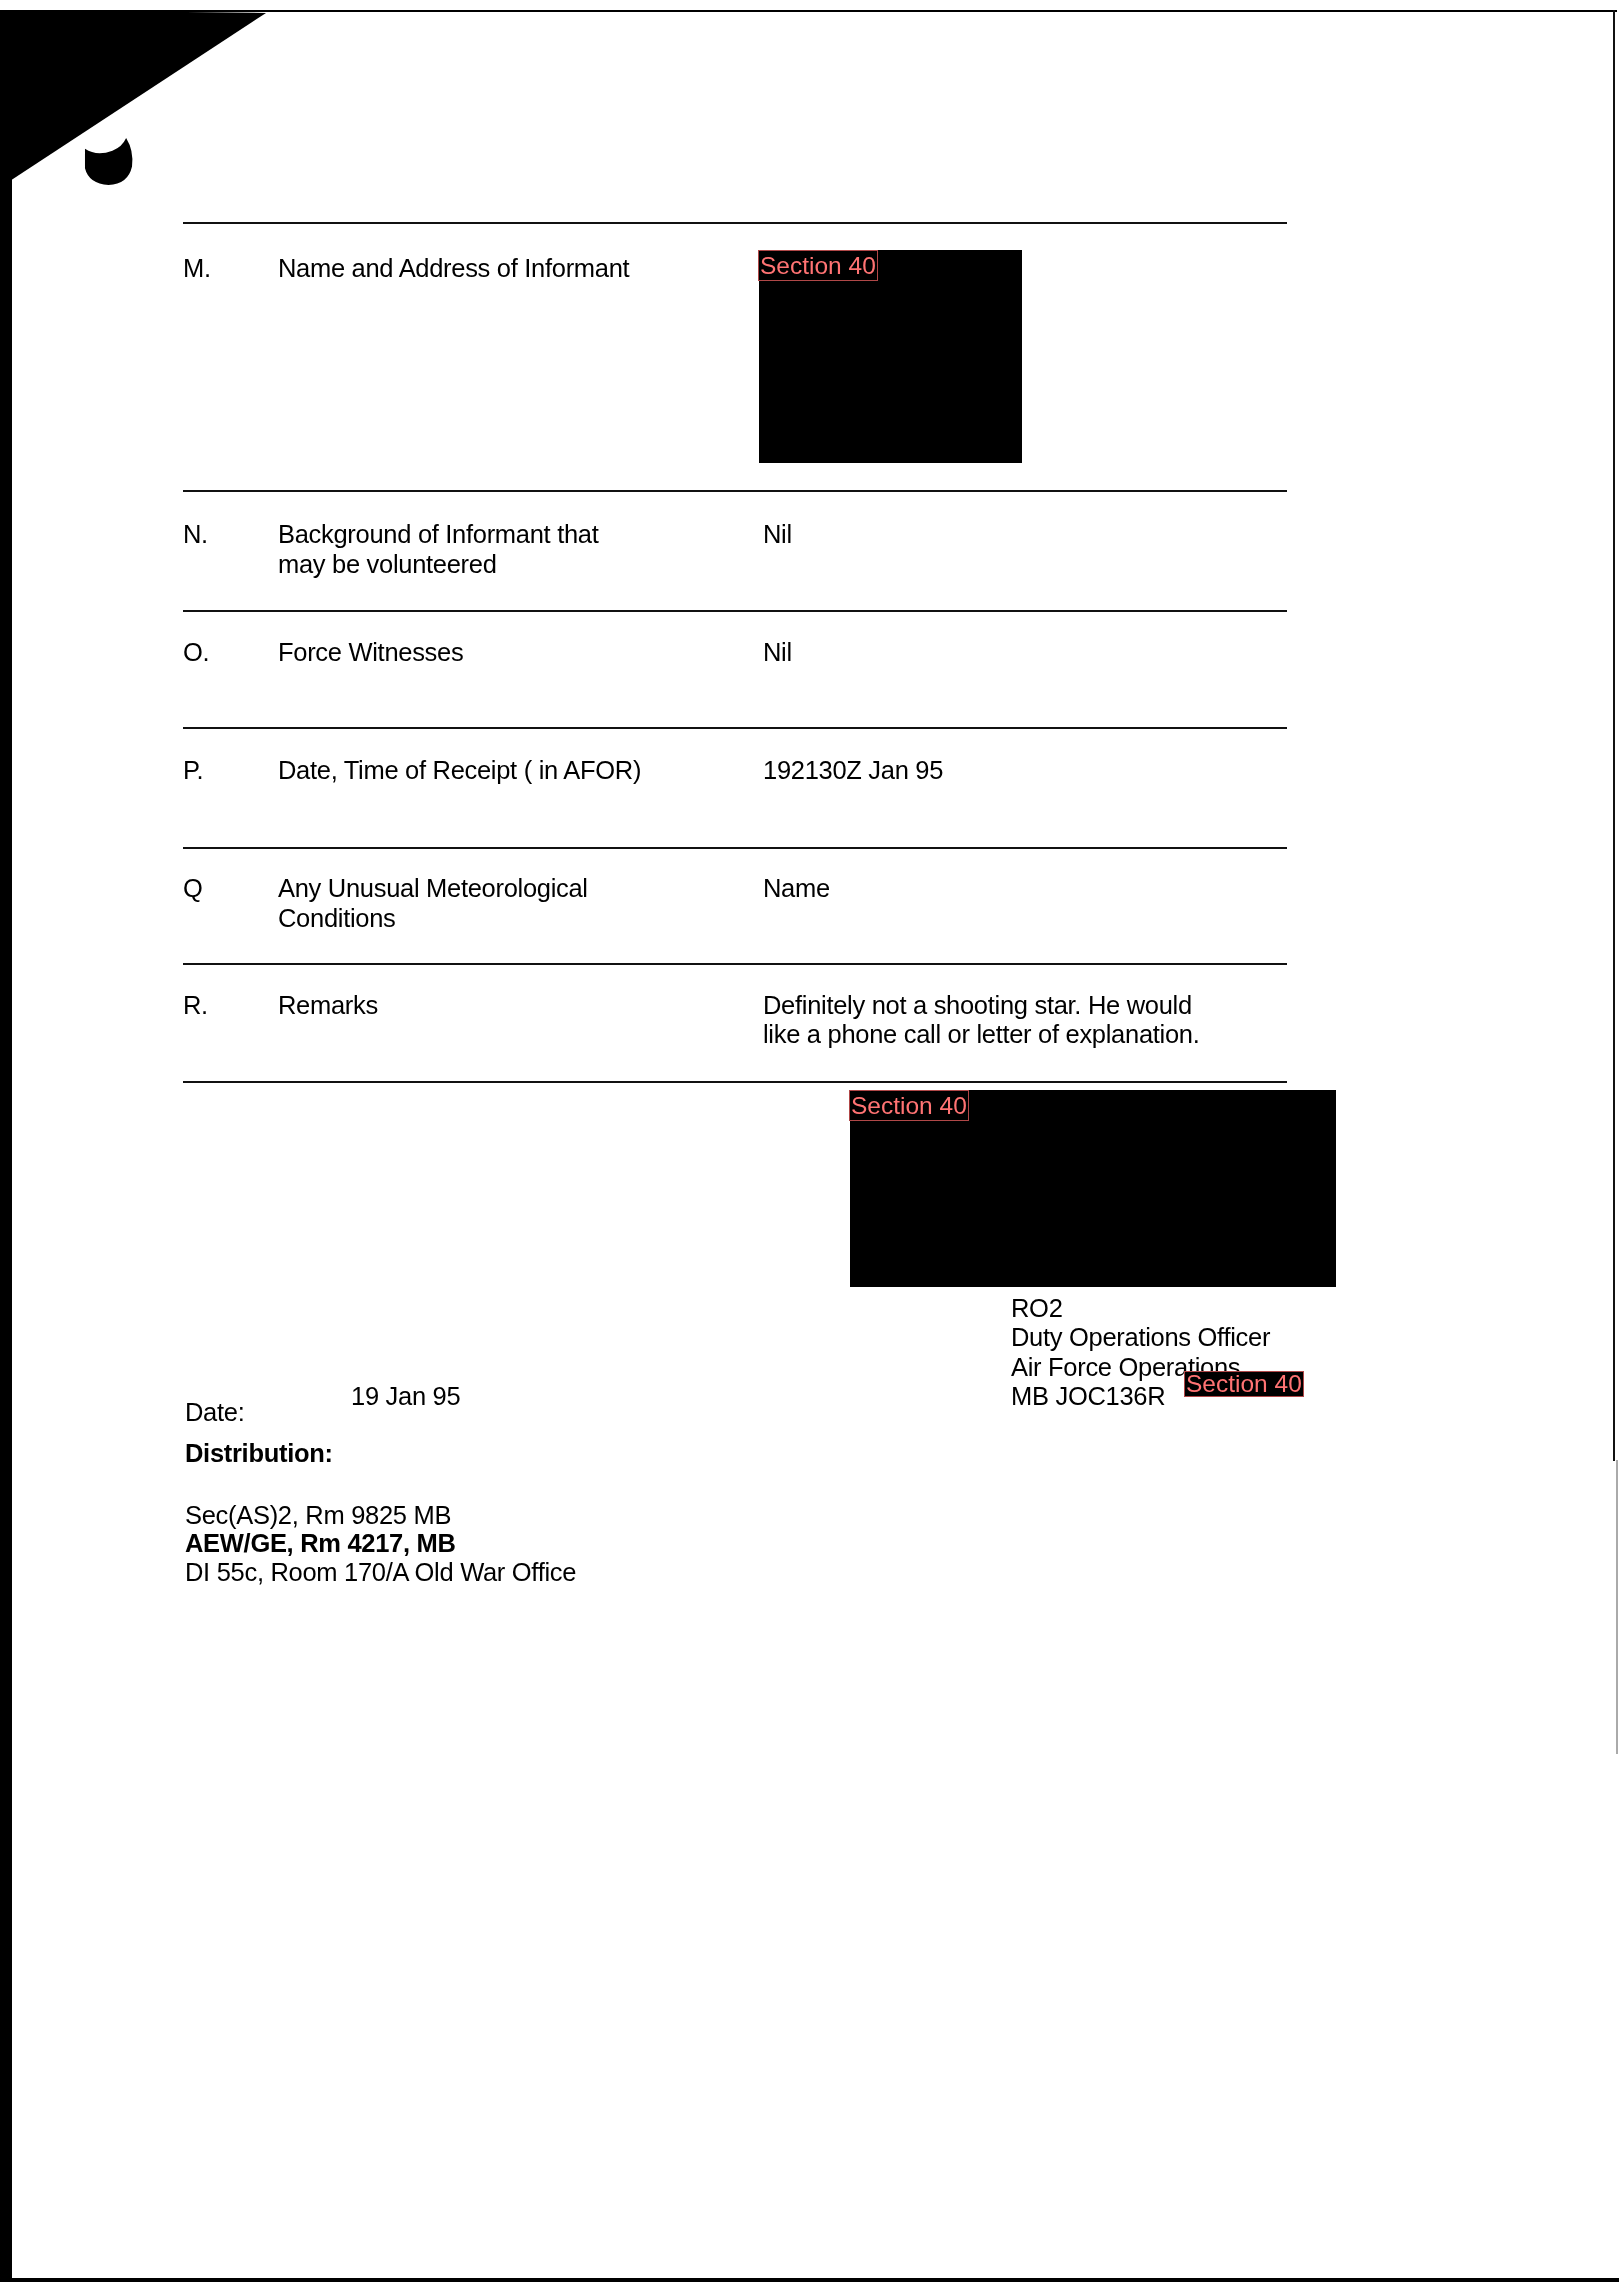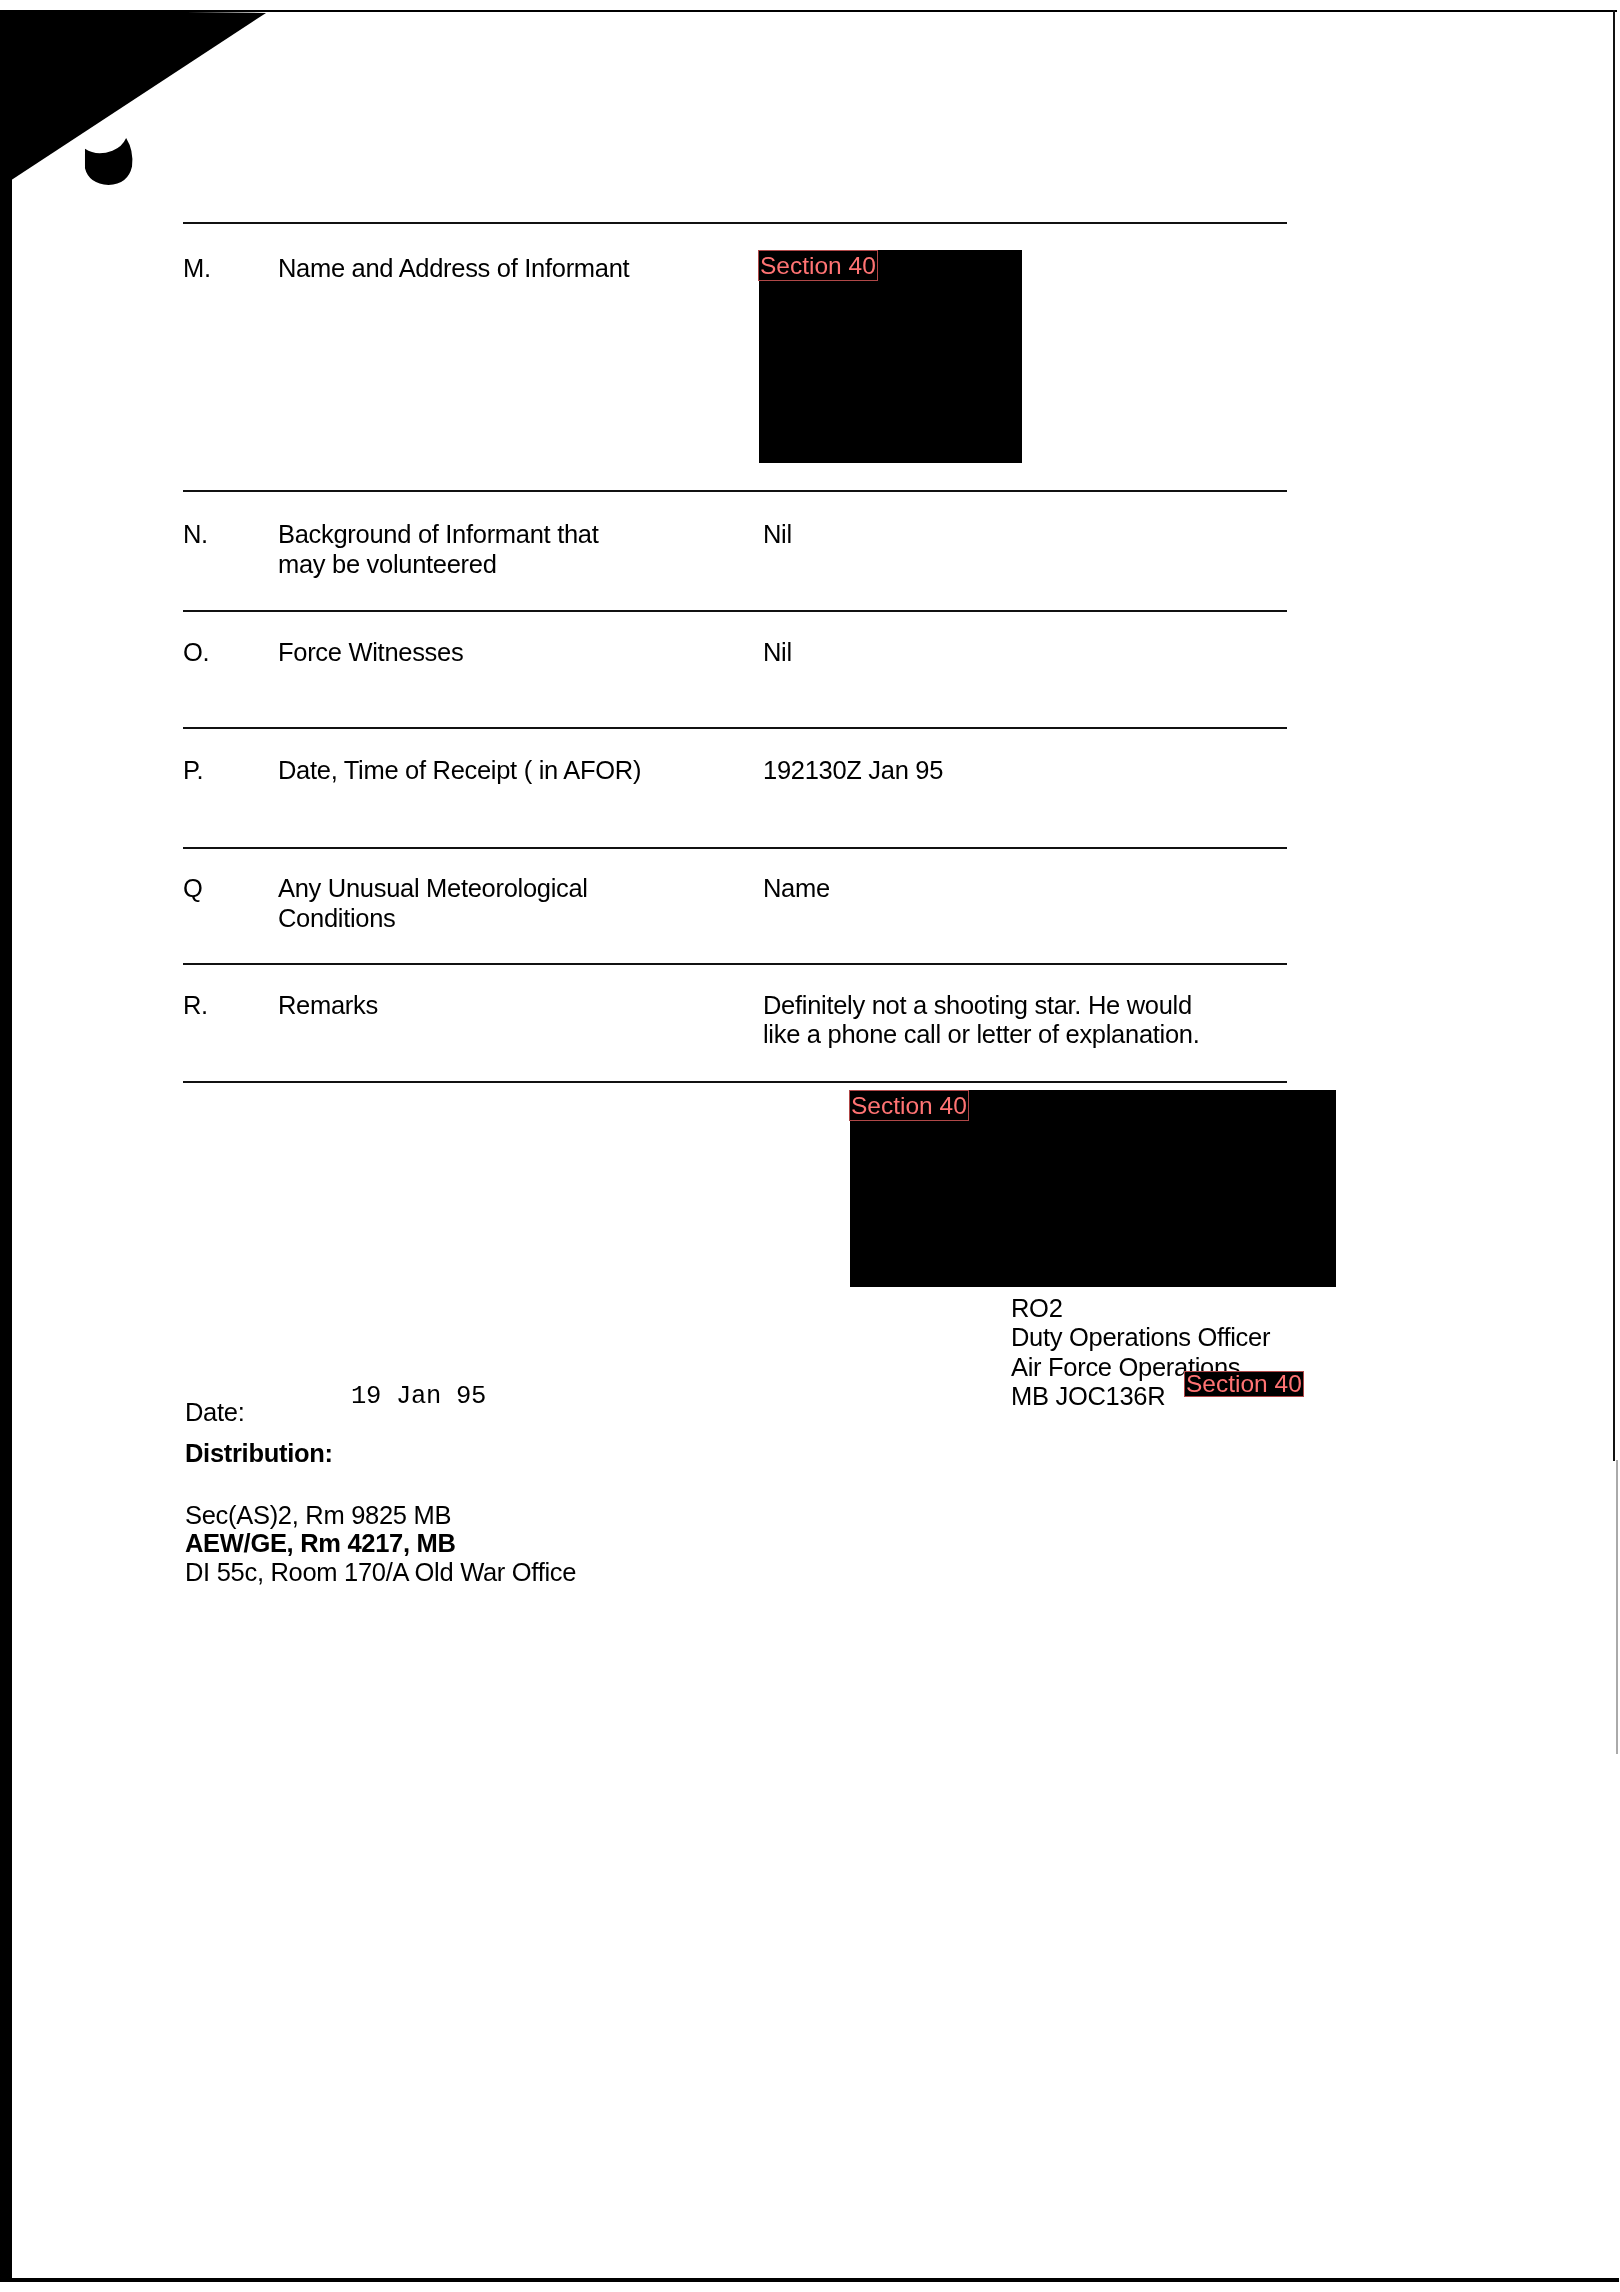--- a/index.html
+++ b/index.html
@@ -103,21 +103,21 @@
 <div>
   <div class="abs txt sig" style="top:1294px">RO2</div>
   <div class="abs txt sig" style="top:1323px">Duty Operations Officer</div>
   <div class="abs txt sig" style="top:1353px">Air Force Operations</div>
   <div class="abs txt sig" style="top:1382px">MB JOC136R</div>
   <span class="s40" style="left:1184px; top:1371px; line-height:23.5px; font-size:24.5px;">Section 40</span>
 </div>
 
 <div>
   <div class="abs txt" style="left:185px; top:1382px;margin-top:16px;">Date:</div>
-  <div class="abs txt" style="left:351px; top:1382px;font-family:Liberation Mono, monospace;">19 Jan 95</div>
+  <div class="abs txt" style="left:351px; top:1382px;">19 Jan 95</div>
 </div>
 
 <div>
   <div class="abs txt" style="left:185px; top:1439px;font-weight:bold;">Distribution:</div>
   <div class="abs txt" style="left:185px; top:1501px;">Sec(AS)2, Rm 9825 MB</div>
   <div class="abs txt" style="left:185px; top:1529px;font-weight:bold;">AEW/GE, Rm 4217, MB</div>
   <div class="abs txt" style="left:185px; top:1558px;">DI 55c, Room 170/A Old War Office</div>
 </div>
 
 

